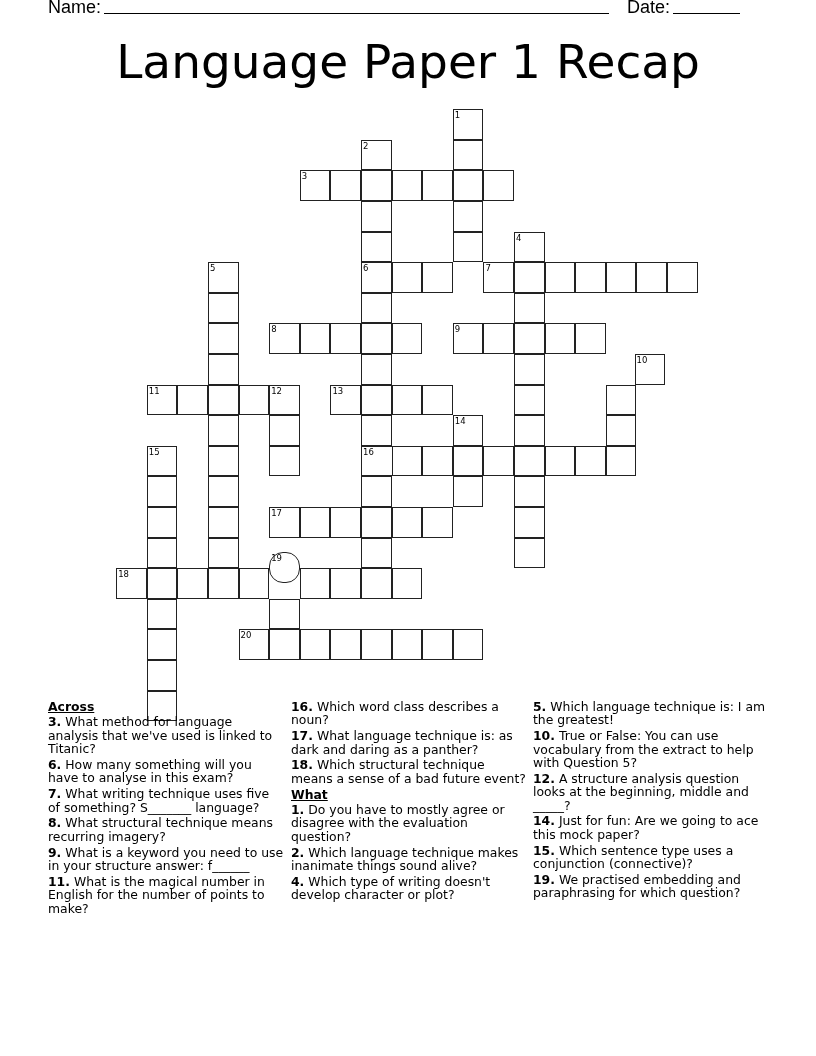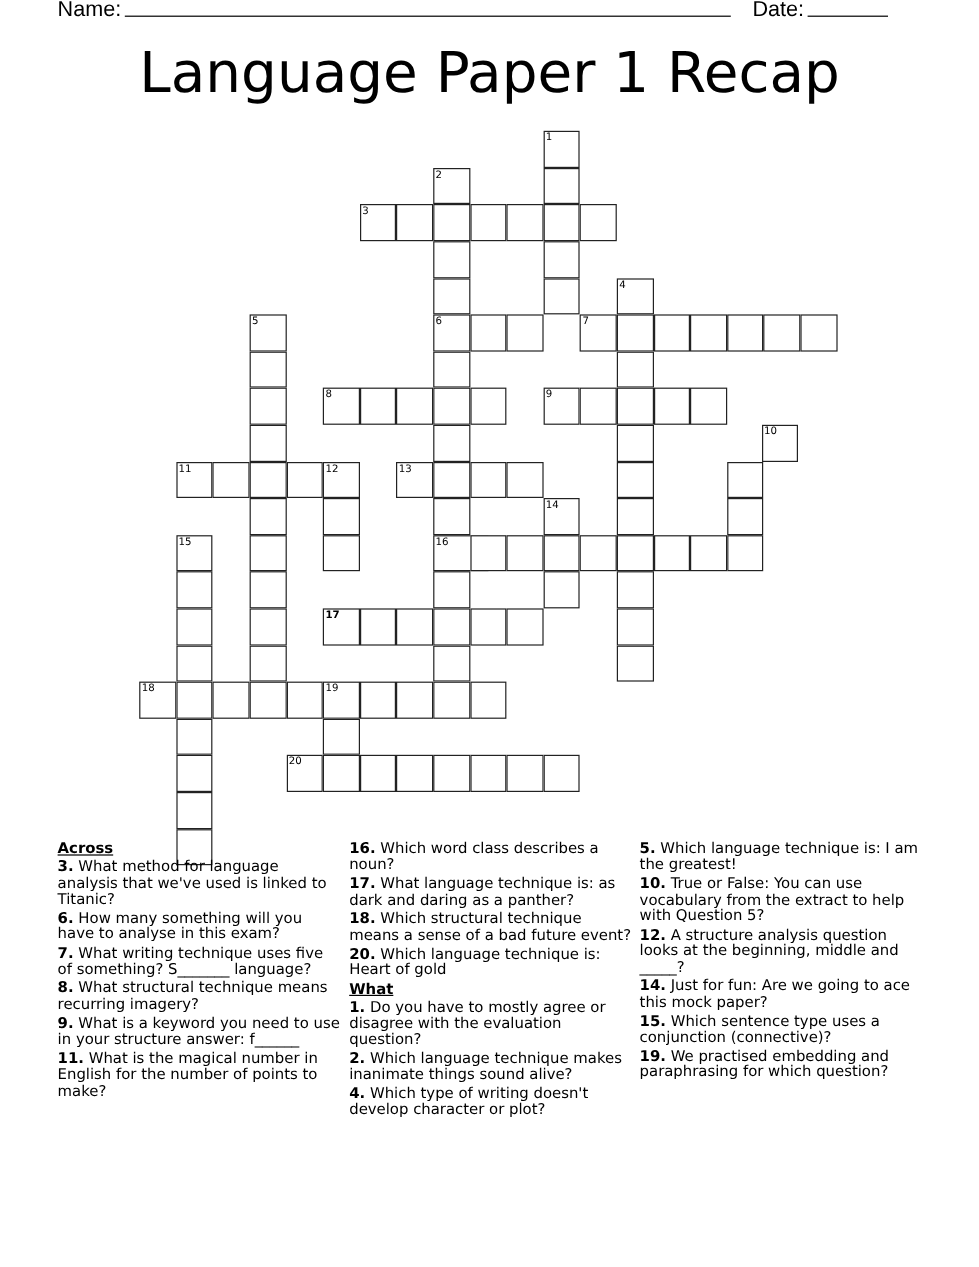--- a/index.html
+++ b/index.html
@@ -153,33 +153,33 @@
     <div class="cell" style="left: 147.6px; top: 569px;"></div>
     <div class="cell" style="left: 147.6px; top: 599.6px;"></div>
     <div class="cell" style="left: 147.6px; top: 630.2px;"></div>
     <div class="cell" style="left: 147.6px; top: 660.8px;"></div>
     <div class="cell" style="left: 147.6px; top: 691.4px;"></div>
     <div class="cell" style="left: 392.4px; top: 446.6px;"></div>
     <div class="cell" style="left: 423px; top: 446.6px;"></div>
     <div class="cell" style="left: 484.2px; top: 446.6px;"></div>
     <div class="cell" style="left: 545.4px; top: 446.6px;"></div>
     <div class="cell" style="left: 576px; top: 446.6px;"></div>
-    <div class="cell" style="left: 270px; top: 507.8px; font-weight: bold;">
+    <div class="cell" style="left: 270px; top: 507.8px;">
       <span class="num">17</span>
     </div>
     <div class="cell" style="left: 300.6px; top: 507.8px;"></div>
     <div class="cell" style="left: 331.2px; top: 507.8px;"></div>
     <div class="cell" style="left: 392.4px; top: 507.8px;"></div>
     <div class="cell" style="left: 423px; top: 507.8px;"></div>
     <div class="cell" style="left: 117px; top: 569px;">
       <span class="num">18</span>
     </div>
     <div class="cell" style="left: 178.2px; top: 569px;"></div>
     <div class="cell" style="left: 239.4px; top: 569px;"></div>
-    <div class="cell" style="left: 270px; top: 569px;">
+    <div class="cell" style="left: 270px; top: 553px; border-radius: 14px;">
       <span class="num">19</span>
     </div>
     <div class="cell" style="left: 300.6px; top: 569px;"></div>
     <div class="cell" style="left: 331.2px; top: 569px;"></div>
     <div class="cell" style="left: 392.4px; top: 569px;"></div>
     <div class="cell" style="left: 270px; top: 599.6px;"></div>
     <div class="cell" style="left: 239.4px; top: 630.2px;">
       <span class="num">20</span>
     </div>
     <div class="cell" style="left: 270px; top: 630.2px;"></div>
@@ -198,21 +198,20 @@
     <div class="clue"><b>6.</b> <span>How many something will you have to analyse in this exam?</span></div>
     <div class="clue"><b>7.</b> <span>What writing technique uses five of something? S_______ language?</span></div>
     <div class="clue"><b>8.</b> <span>What structural technique means recurring imagery?</span></div>
     <div class="clue"><b>9.</b> <span>What is a keyword you need to use in your structure answer: f______</span></div>
     <div class="clue"><b>11.</b> <span>What is the magical number in English for the number of points to make?</span></div>
   </div>
   <div class="col col2">
     <div class="clue"><b>16.</b> <span>Which word class describes a noun?</span></div>
     <div class="clue"><b>17.</b> <span>What language technique is: as dark and daring as a panther?</span></div>
     <div class="clue"><b>18.</b> <span>Which structural technique means a sense of a bad future event?</span></div>
-    <div class="clue"><b>20.</b> <span>Which language technique is: Heart of gold</span></div>
     <div class="section-head">What</div>
     <div class="clue"><b>1.</b> <span>Do you have to mostly agree or disagree with the evaluation question?</span></div>
     <div class="clue"><b>2.</b> <span>Which language technique makes inanimate things sound alive?</span></div>
     <div class="clue"><b>4.</b> <span>Which type of writing doesn't develop character or plot?</span></div>
   </div>
   <div class="col col3">
     <div class="clue"><b>5.</b> <span>Which language technique is: I am the greatest!</span></div>
     <div class="clue"><b>10.</b> <span>True or False: You can use vocabulary from the extract to help with Question 5?</span></div>
     <div class="clue"><b>12.</b> <span>A structure analysis question looks at the beginning, middle and _____?</span></div>
     <div class="clue"><b>14.</b> <span>Just for fun: Are we going to ace this mock paper?</span></div>

